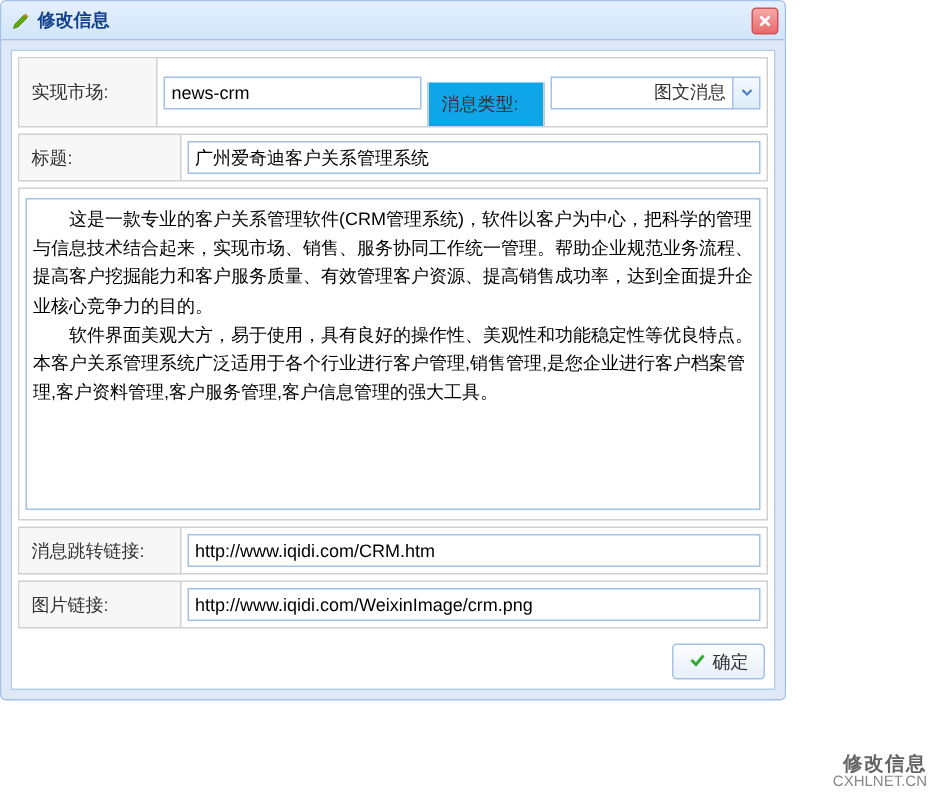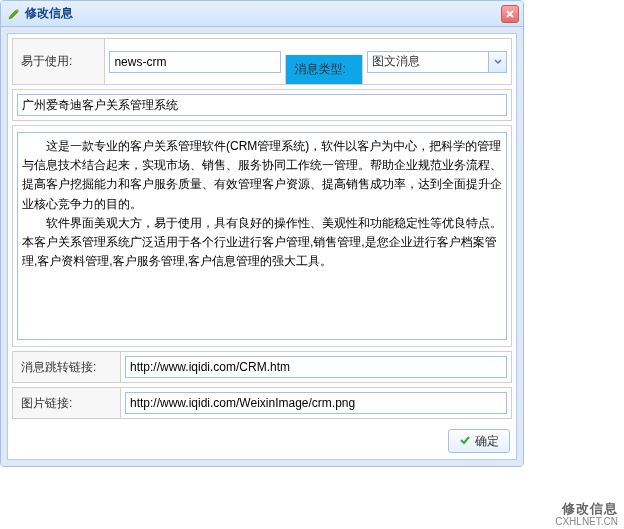--- a/index.html
+++ b/index.html
@@ -107,20 +107,21 @@
     }
     .input-short { width: 170px; }
     .select-wrap {
       border: 1px solid #a3c0e8;
       height: 22px;
       width: 140px;
       display: flex;
       align-items: center;
       position: relative;
       background: #fff;
+      text-align: right;
     }
     .select-text {
       flex: 1;
       padding: 0 4px;
       color: #333;
     }
     .select-arrow {
       width: 18px;
       height: 100%;
       border-left: 1px solid #a3c0e8;
@@ -193,38 +194,39 @@
       <svg width="10" height="10" viewBox="0 0 10 10">
           <path d="M2 2 L8 8 M8 2 L2 8" stroke="#fff" stroke-width="1.8"></path>
         </svg>
     </div>
   </div>
 
   <div class="dialog-body">
     <div class="inner-panel">
 
       <div class="form-row row-split">
-        <div class="cell-label">易于使用:</div>
+        <div class="cell-label">实现市场:</div>
         <div class="cell-input" style="flex:0 0 180px;">
           <input type="text" class="input-short" value="news-crm" style="">
         </div>
         <div class="cell-label2">消息类型:</div>
         <div class="cell-input">
           <div class="select-wrap">
             <span class="select-text">图文消息</span>
             <span class="select-arrow">
               <svg width="8" height="6" viewBox="0 0 8 6">
                   <path d="M1 1 L4 4 L7 1" stroke="#4a7dc1" stroke-width="1.5" fill="none"></path>
                 </svg>
             </span>
           </div>
         </div>
       </div>
 
       <div class="form-row">
+        <div class="cell-label">标题:</div>
         <div class="cell-input">
           <input type="text" value="广州爱奇迪客户关系管理系统" style="">
         </div>
       </div>
 
       <div class="form-row desc-row">
         <div class="cell-input">
           <textarea style="">　　这是一款专业的客户关系管理软件(CRM管理系统)，软件以客户为中心，把科学的管理与信息技术结合起来，实现市场、销售、服务协同工作统一管理。帮助企业规范业务流程、提高客户挖掘能力和客户服务质量、有效管理客户资源、提高销售成功率，达到全面提升企业核心竞争力的目的。
 　　软件界面美观大方，易于使用，具有良好的操作性、美观性和功能稳定性等优良特点。本客户关系管理系统广泛适用于各个行业进行客户管理,销售管理,是您企业进行客户档案管理,客户资料管理,客户服务管理,客户信息管理的强大工具。</textarea>
         </div>

